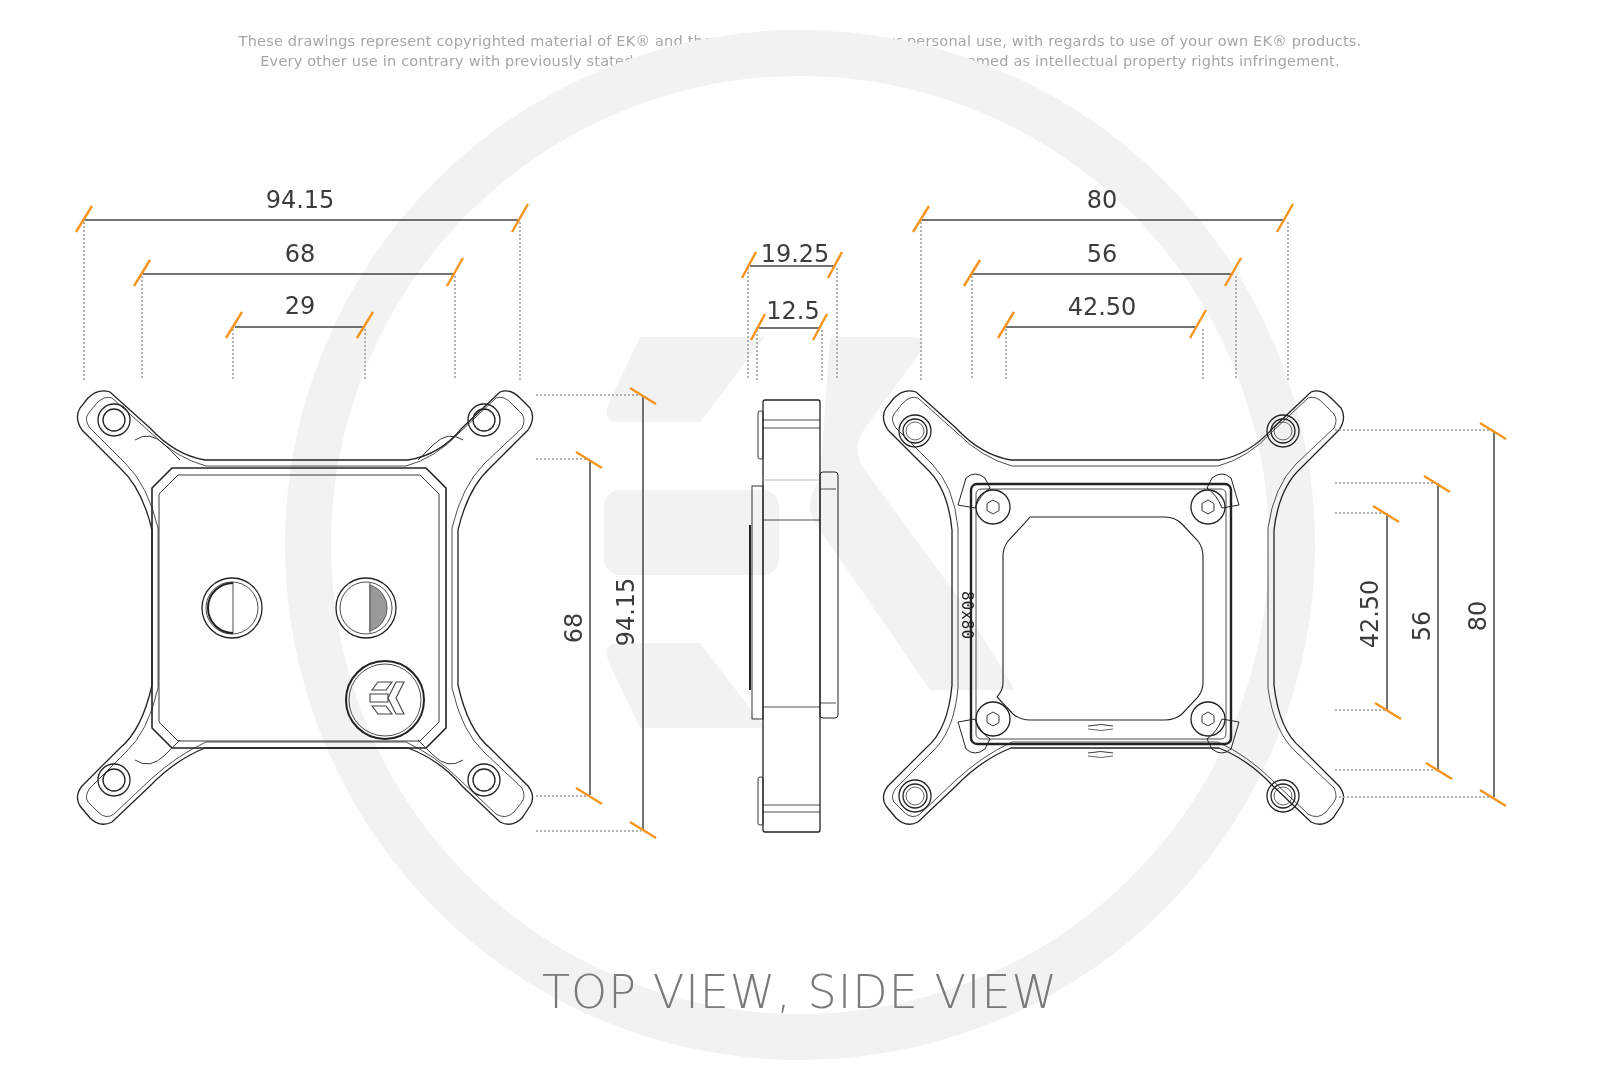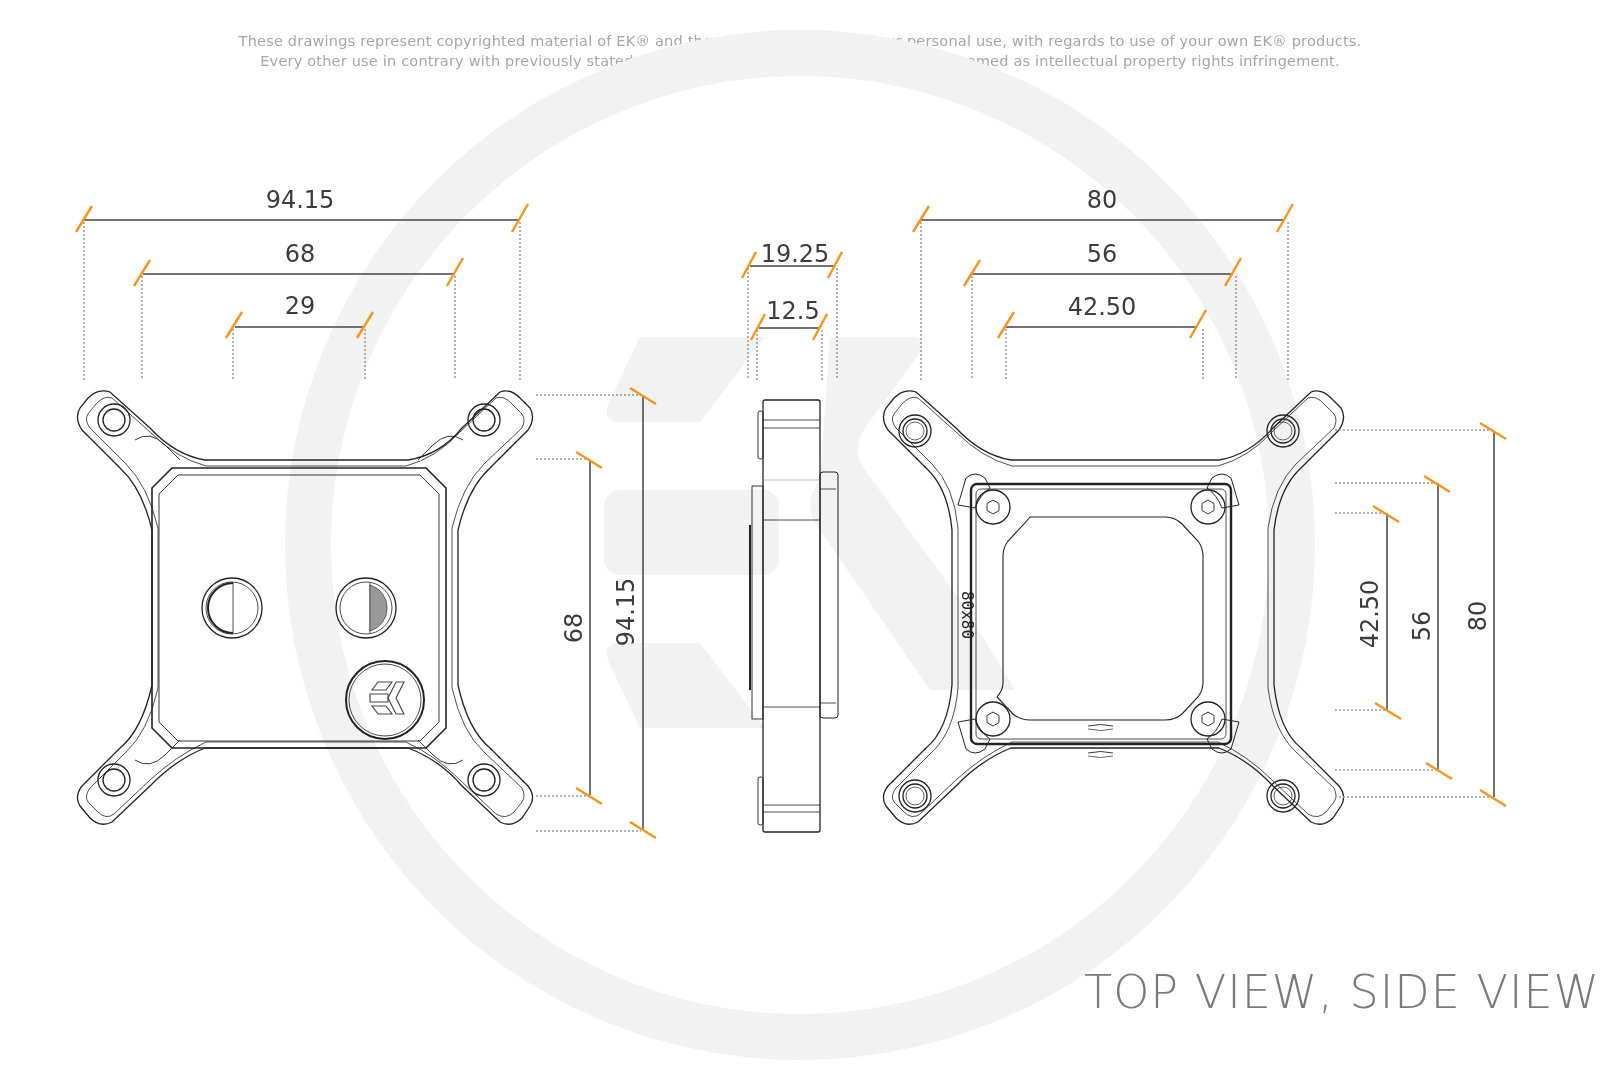--- a/index.html
+++ b/index.html
@@ -1,21 +1,21 @@
 <!DOCTYPE html>
 <html><head>
 <meta charset="utf-8">
 <style>
   html, body { margin: 0; padding: 0; background: #ffffff; }
   body { width: 1600px; height: 1067px; position: relative; overflow: hidden; font-family: "DejaVu Sans", sans-serif; }
   #stage { position: absolute; left: 0; top: 0; width: 1600px; height: 1067px; }
   .disclaimer { position: absolute; left: 0; width: 1600px; text-align: center; color: #a6a6a6; font-size: 14.5px; letter-spacing: 0.2px; font-family: "DejaVu Sans", sans-serif; }
   .disc1 { top: 33px; }
   .disc2 { top: 53px; }
-  .caption { position: absolute; left: 0; top: 965px; width: 1600px; text-align: right; font-size: 46px; color: #7a7a7a; letter-spacing: 1px; font-family: "DejaVu Sans", sans-serif; font-weight: 300; }
+  .caption { position: absolute; left: 0; top: 965px; width: 1600px; text-align: center; font-size: 46px; color: #7a7a7a; letter-spacing: 1px; font-family: "DejaVu Sans", sans-serif; font-weight: 300; }
   svg text { font-family: "DejaVu Sans", sans-serif; fill: #3c3c3c; }
   .dimtxt { font-size: 24px; }
   .mark { fill: #222; font-size: 16px; font-family: "DejaVu Sans Mono", monospace; }
 </style>
 </head>
 <body>
 
 <div id="stage">
 
   <div class="disclaimer disc1">These drawings represent copyrighted material of EK® and they are meant only for your personal use, with regards to use of  your own EK® products.</div>

